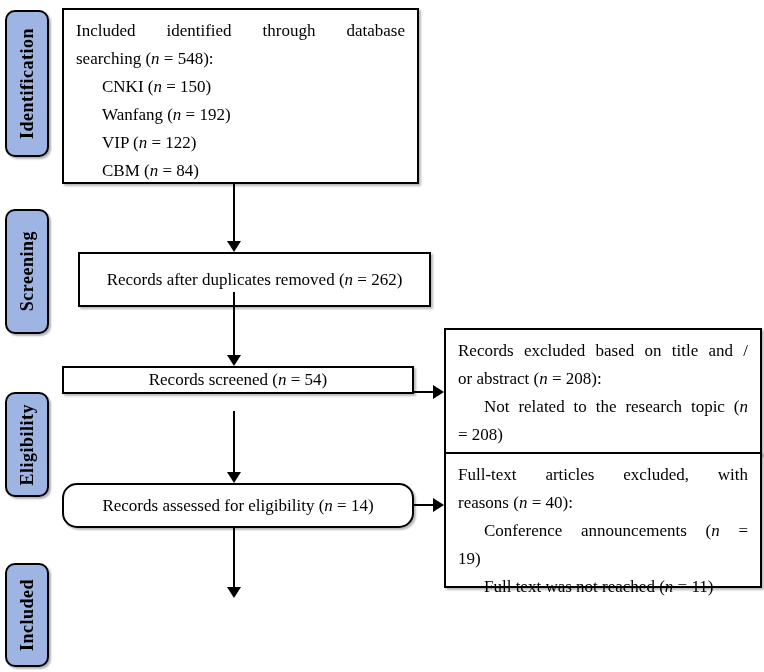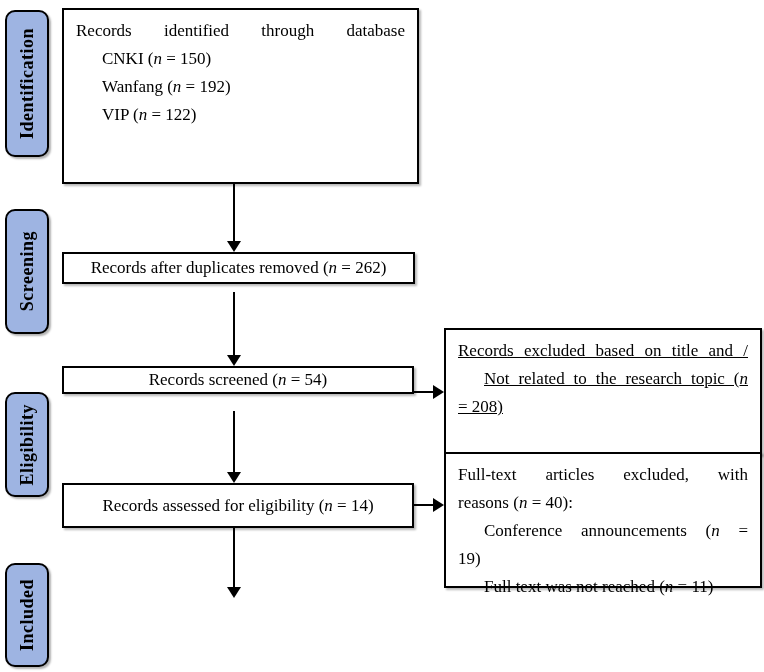--- a/index.html
+++ b/index.html
@@ -94,61 +94,64 @@
     <span class="vtext">Screening</span>
   </div>
   <div class="stage" style="top:392px; height:105px;">
     <span class="vtext">Eligibility</span>
   </div>
   <div class="stage" style="top:563px; height:104px;">
     <span class="vtext">Included</span>
   </div>
 
   <div class="fbox multi" style="left:62px; top:8px; width:357px; height:176px;">
-    <div class="ftext jline">Records identified through database</div>
+    <div class="ftext jline">Included identified through database</div>
+    <div class="ftext">searching (<i>n</i> = 548):</div>
     <div class="ftext indent">CNKI (<i>n</i> = 150)</div>
     <div class="ftext indent">Wanfang (<i>n</i> = 192)</div>
     <div class="ftext indent">VIP (<i>n</i> = 122)</div>
+    <div class="ftext indent">CBM (<i>n</i> = 84)</div>
   </div>
 
   <div class="arrow-down" style="left:227px; top:184px; height:68px;">
     <div class="shaft"></div>
     <div class="head"></div>
   </div>
 
-  <div class="fbox center" style="left:62px; top:252px; width:353px; height:32px;">
+  <div class="fbox center" style="left:78px; top:252px; width:353px; height:55px;">
     <span class="ftext">Records after duplicates removed (<i>n</i> = 262)</span>
   </div>
 
   <div class="arrow-down" style="left:227px; top:292px; height:74px;">
     <div class="shaft"></div>
     <div class="head"></div>
   </div>
 
   <div class="fbox center" style="left:62px; top:366px; width:352px; height:28px;">
     <span class="ftext">Records screened (<i>n</i> = 54)</span>
   </div>
 
   <div class="arrow-right" style="left:414px; top:385px; width:30px;">
     <div class="shaft"></div>
     <div class="head"></div>
   </div>
 
-  <div class="fbox multi" style="left:444px; top:328px; width:318px; height:127px;text-decoration:underline;">
+  <div class="fbox multi" style="left:444px; top:328px; width:318px; height:127px;">
     <div class="ftext jline">Records excluded based on title and /</div>
+    <div class="ftext">or abstract (<i>n</i> = 208):</div>
     <div class="ftext jline indent">Not related to the research topic (<i>n</i></div>
     <div class="ftext">= 208)</div>
   </div>
 
   <div class="arrow-down" style="left:227px; top:411px; height:72px;">
     <div class="shaft"></div>
     <div class="head"></div>
   </div>
 
-  <div class="fbox center" style="left:62px; top:483px; width:352px; height:45px;">
+  <div class="fbox center" style="left:62px; top:483px; width:352px; height:45px;border-radius:15px;">
     <span class="ftext">Records assessed for eligibility (<i>n</i> = 14)</span>
   </div>
 
   <div class="arrow-right" style="left:414px; top:498px; width:30px;">
     <div class="shaft"></div>
     <div class="head"></div>
   </div>
 
   <div class="fbox multi" style="left:444px; top:452px; width:318px; height:136px;">
     <div class="ftext jline">Full-text articles excluded, with</div>

